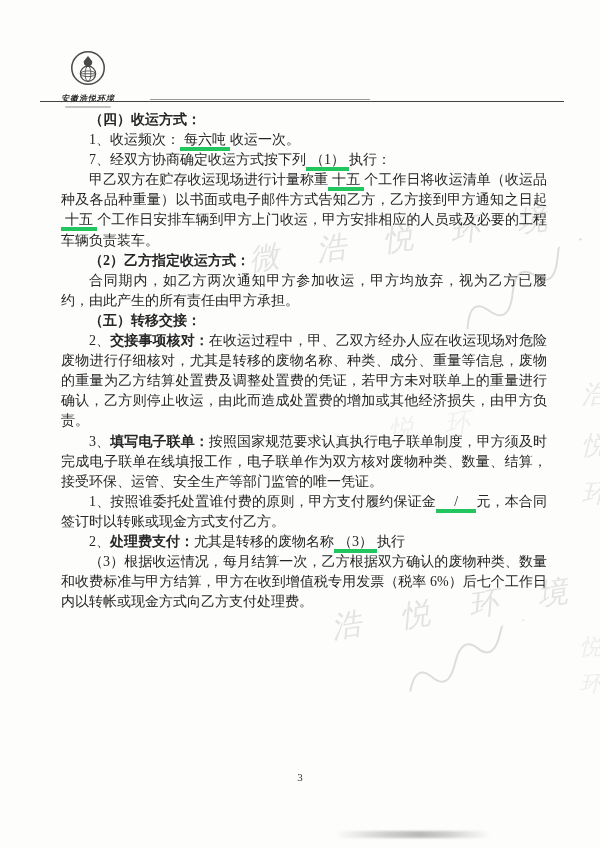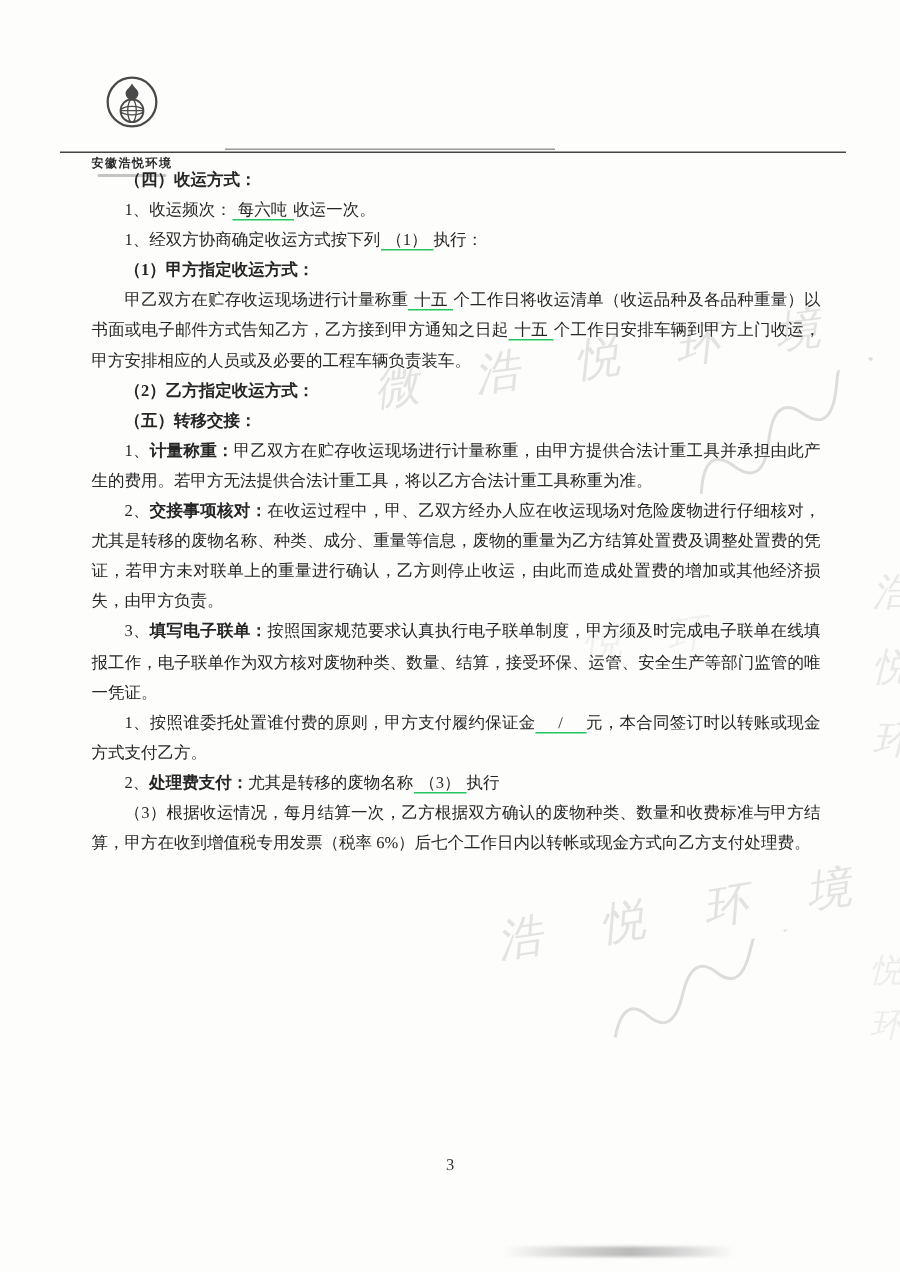--- a/index.html
+++ b/index.html
@@ -8,34 +8,34 @@
     width:600px;height:848px;
     margin:0 auto;
     background:#fdfdfc;
     overflow:hidden;
     font-family:"Liberation Serif","DejaVu Serif",serif;
     color:#262626;
   }
   
   .logo-block{position:absolute;left:56px;top:48px;width:64px;text-align:center;}
   .logo-emblem{display:block;margin:0 auto;}
-  .logo-name{font-size:8px;font-weight:bold;letter-spacing:1px;color:#2b2b2b;margin-top:13px;white-space:nowrap;}
+  .logo-name{font-size:8px;font-weight:bold;letter-spacing:1px;color:#2b2b2b;margin-top:3px;white-space:nowrap;font-style:italic;}
   .logo-smudge{width:46px;height:2px;background:#c4c4c4;margin:2px auto 0;border-radius:1px;}
   
   .header-rule{position:absolute;left:40px;right:36px;top:101px;border-top:1.6px solid #454545;}
   .header-rule2{position:absolute;left:150px;width:220px;top:99px;border-top:1px solid #9a9a9a;}
   
   .content{
     position:absolute;left:61px;right:53px;top:110px;
-    font-size:11px;line-height:20.1px;
+    font-size:14px;line-height:20.1px;
     text-align:justify;text-justify:inter-ideograph;
   }
   .para{margin:0;text-indent:2em;}
   .b{font-weight:bold;}
-  .u{border-bottom:1px solid #22c55e;padding:0 4px;}
+  .u{border-bottom:4px solid #22c55e;padding:0 4px;}
   .page-num{position:absolute;left:0;right:0;top:771px;text-align:center;font-size:11px;color:#333;}
   
   .wm{position:absolute;color:#8a8a8a;font-style:italic;white-space:nowrap;pointer-events:none;}
   .wm-top{left:248px;top:218px;font-size:30px;letter-spacing:15px;opacity:.22;transform:rotate(-8deg);}
   .wm-mid{left:388px;top:408px;font-size:26px;letter-spacing:12px;opacity:.10;transform:rotate(-6deg);}
   .wm-bottom{left:330px;top:588px;font-size:30px;letter-spacing:16px;opacity:.22;transform:rotate(-9deg);}
   .wm-side{right:-12px;top:360px;font-size:26px;letter-spacing:22px;opacity:.17;writing-mode:vertical-rl;}
   .wm-side2{right:-6px;top:618px;font-size:22px;letter-spacing:16px;opacity:.13;writing-mode:vertical-rl;}
   .scribble{position:absolute;pointer-events:none;opacity:.28;}
   .scribble1{left:452px;top:262px;transform:rotate(-22deg);}
@@ -77,26 +77,25 @@
     <path d="M5 42 q14 -30 27 -9 t28 -7 t28 -8 t28 -10 t28 -6" fill="none" stroke="#8d8d8d" stroke-width="2"></path>
   </svg>
   <svg class="scribble scribble2" width="140" height="50" viewBox="0 0 140 50">
     <path d="M4 38 q13 -26 25 -8 t26 -7 t26 -8 t26 -9 t26 -5" fill="none" stroke="#8d8d8d" stroke-width="2"></path>
   </svg>
   <div class="bottom-smudge"></div>
 
   <div class="content">
     <p class="para"><span class="b">（四）收运方式：</span></p>
     <p class="para"><span>1、收运频次：</span><span class="u">每六吨</span><span>收运一次。</span></p>
-    <p class="para"><span>1、经双方协商确定收运方式按下列</span><span class="u">（1）</span><span>执行：</span></p>
-    <p class="para"><span class="b">（1）甲方指定收运方式：</span></p>
+    <p class="para"><span>7、经双方协商确定收运方式按下列</span><span class="u">（1）</span><span>执行：</span></p>
     <p class="para"><span>甲乙双方在贮存收运现场进行计量称重</span><span class="u">十五</span><span>个工作日将收运清单（收运品种及各品种重量）以书面或电子邮件方式告知乙方，乙方接到甲方通知之日起</span><span class="u">十五</span><span>个工作日安排车辆到甲方上门收运，甲方安排相应的人员或及必要的工程车辆负责装车。</span></p>
     <p class="para"><span class="b">（2）乙方指定收运方式：</span></p>
+    <p class="para"><span>合同期内，如乙方两次通知甲方参加收运，甲方均放弃，视为乙方已履约，由此产生的所有责任由甲方承担。</span></p>
     <p class="para"><span class="b">（五）转移交接：</span></p>
-    <p class="para"><span>1、</span><span class="b">计量称重：</span><span>甲乙双方在贮存收运现场进行计量称重，由甲方提供合法计重工具并承担由此产生的费用。若甲方无法提供合法计重工具，将以乙方合法计重工具称重为准。</span></p>
     <p class="para"><span>2、</span><span class="b">交接事项核对：</span><span>在收运过程中，甲、乙双方经办人应在收运现场对危险废物进行仔细核对，尤其是转移的废物名称、种类、成分、重量等信息，废物的重量为乙方结算处置费及调整处置费的凭证，若甲方未对联单上的重量进行确认，乙方则停止收运，由此而造成处置费的增加或其他经济损失，由甲方负责。</span></p>
     <p class="para"><span>3、</span><span class="b">填写电子联单：</span><span>按照国家规范要求认真执行电子联单制度，甲方须及时完成电子联单在线填报工作，电子联单作为双方核对废物种类、数量、结算，接受环保、运管、安全生产等部门监管的唯一凭证。</span></p>
     <p class="para"><span>1、按照谁委托处置谁付费的原则，甲方支付履约保证金</span><span class="u">　/　</span><span>元，本合同签订时以转账或现金方式支付乙方。</span></p>
     <p class="para"><span>2、</span><span class="b">处理费支付：</span><span>尤其是转移的废物名称</span><span class="u">（3）</span><span>执行</span></p>
     <p class="para"><span>（3）根据收运情况，每月结算一次，乙方根据双方确认的废物种类、数量和收费标准与甲方结算，甲方在收到增值税专用发票（税率 6%）后七个工作日内以转帐或现金方式向乙方支付处理费。</span></p>
   </div>
 
   <div class="page-num">3</div>
 
 </div>

